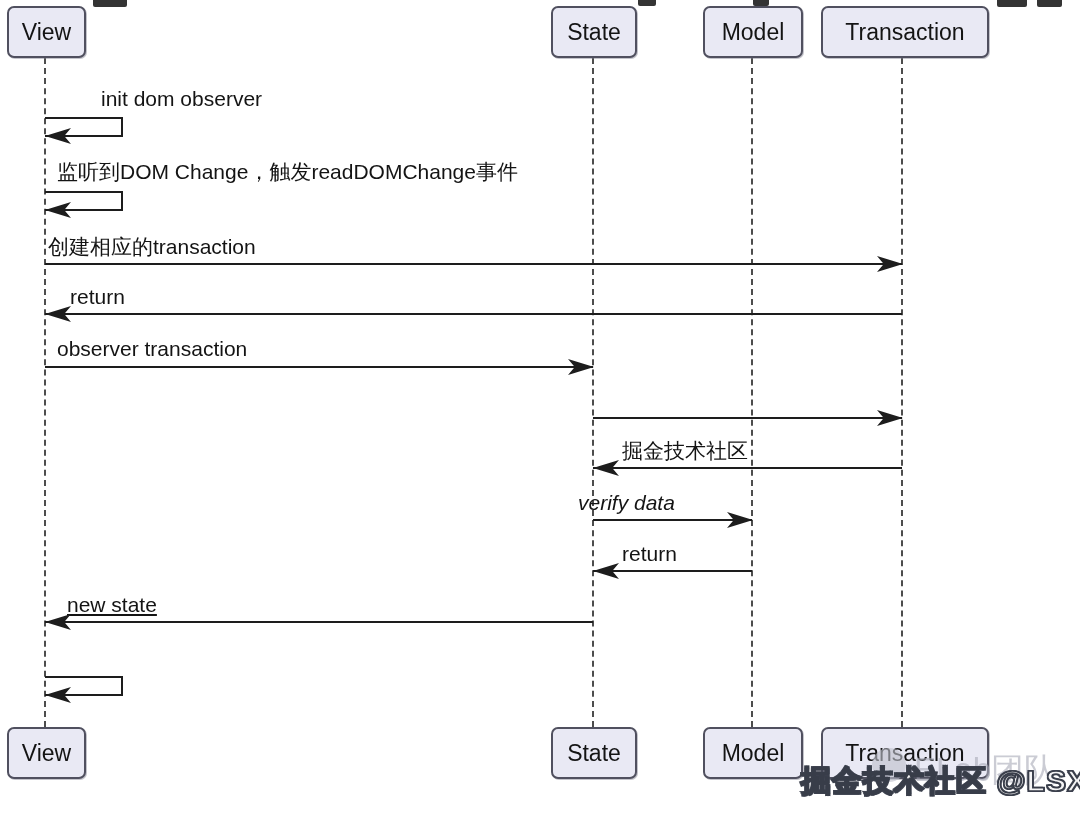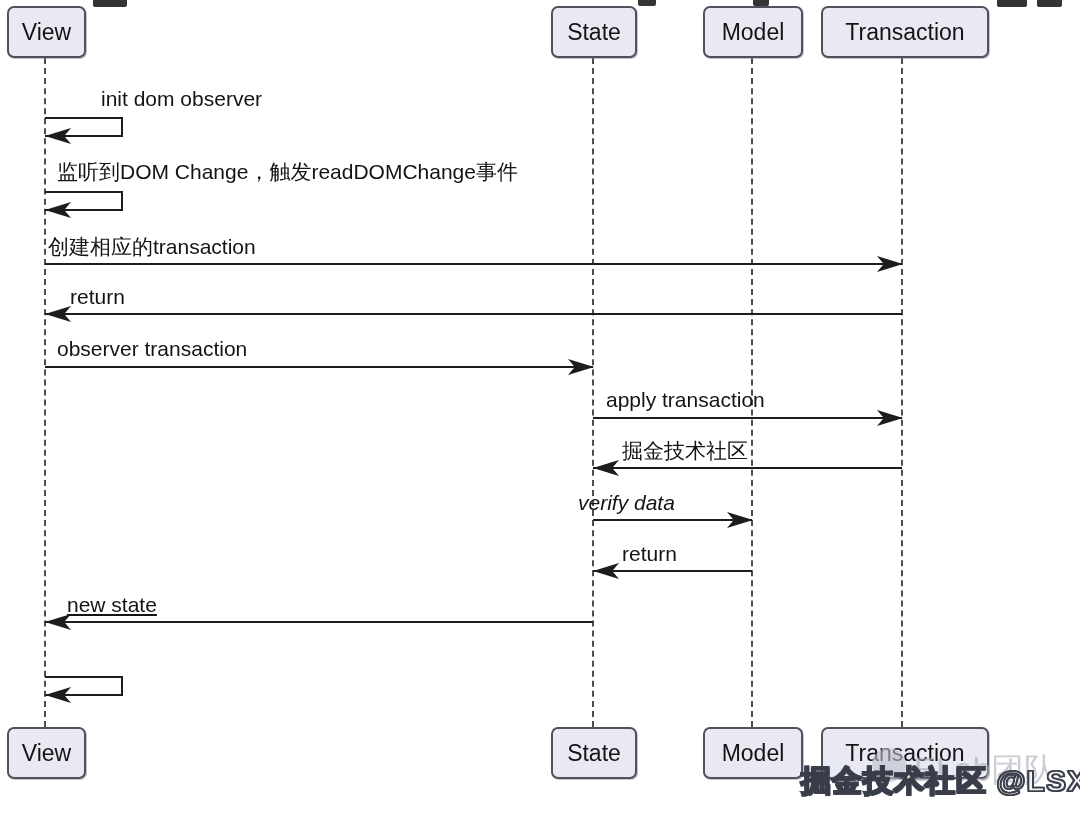--- a/index.html
+++ b/index.html
@@ -73,21 +73,20 @@
   <div class="ah r" style="left:877px;top:256px;"></div>
 
   <div class="msg-label" style="left:70px;top:284px;">return</div>
   <div class="msg-line" style="left:45px;top:313px;width:857px;"></div>
   <div class="ah l" style="left:45px;top:306px;"></div>
 
   <div class="msg-label" style="left:57px;top:336px;">observer transaction</div>
   <div class="msg-line" style="left:45px;top:366px;width:548px;"></div>
   <div class="ah r" style="left:568px;top:359px;"></div>
 
-  <div class="msg-label" style="left:606px;top:387px;">apply transaction</div>
   <div class="msg-line" style="left:593px;top:417px;width:309px;"></div>
   <div class="ah r" style="left:877px;top:410px;"></div>
 
   <div class="msg-label" style="left:622px;top:438px;">掘金技术社区</div>
   <div class="msg-line" style="left:593px;top:467px;width:309px;"></div>
   <div class="ah l" style="left:593px;top:460px;"></div>
 
   <div class="msg-label" style="left:578px;top:490px;font-style:italic;">verify data</div>
   <div class="msg-line" style="left:593px;top:519px;width:159px;"></div>
   <div class="ah r" style="left:727px;top:512px;"></div>

